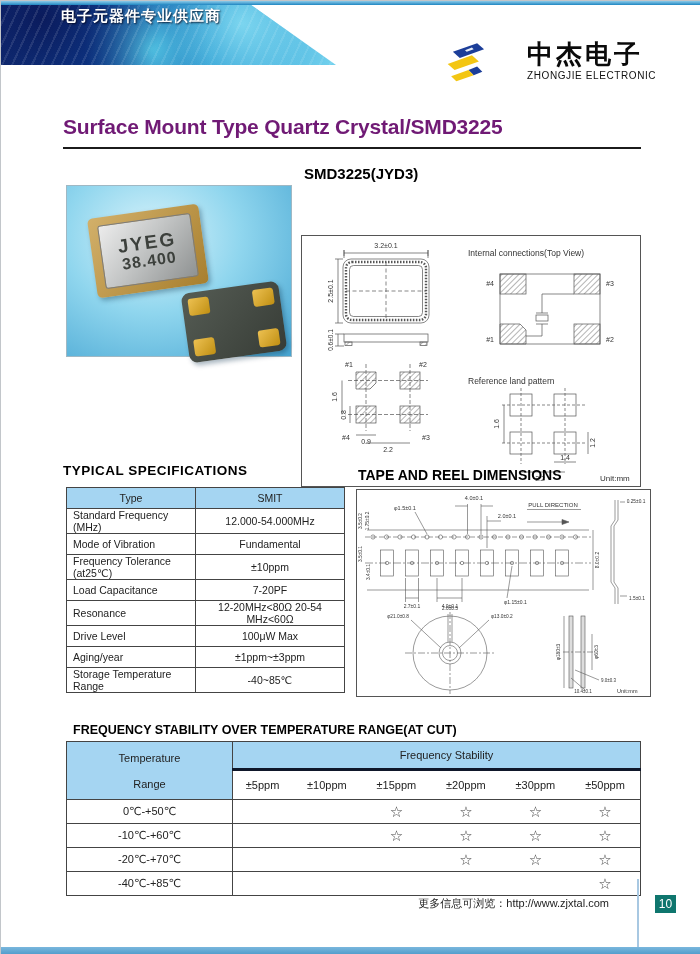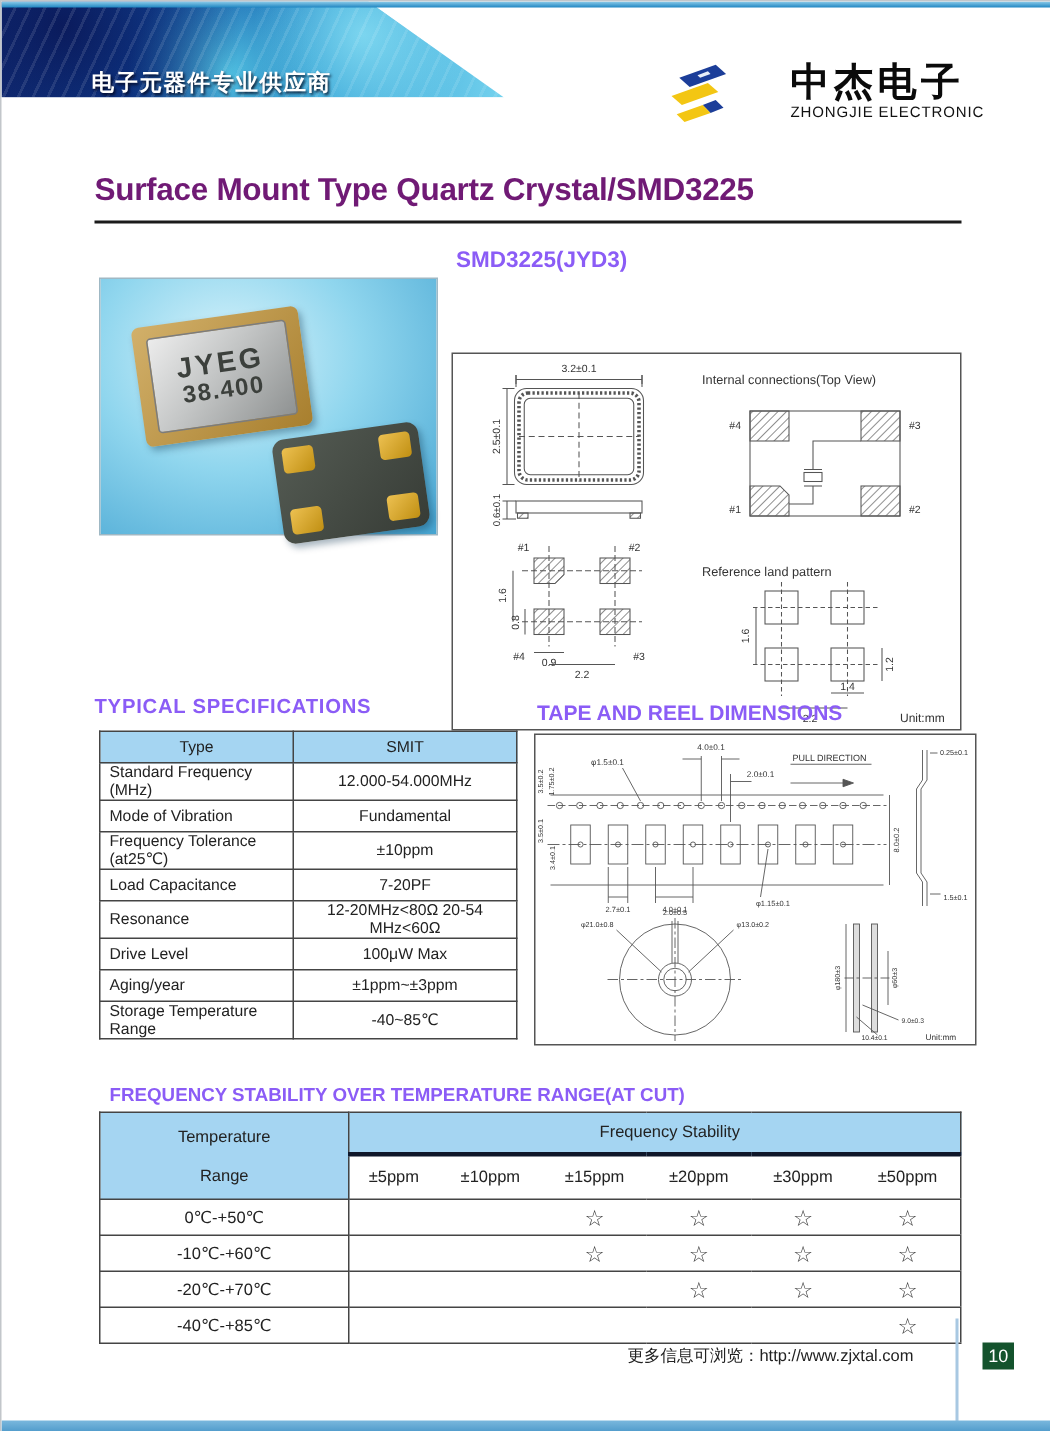--- a/index.html
+++ b/index.html
@@ -9,21 +9,21 @@
   
   #banner{left:0;top:30;width:335px;height:64px;
     clip-path:polygon(0 0,73% 0,100% 100%,0 100%);
     background:
       repeating-linear-gradient(115deg, rgba(255,255,255,.10) 0 2px, rgba(0,0,0,0) 2px 9px),
       radial-gradient(circle at 12% 25%, rgba(10,25,90,.95), rgba(0,0,0,0) 40%),
       radial-gradient(circle at 45% 75%, rgba(90,210,235,.85), rgba(0,0,0,0) 35%),
       radial-gradient(circle at 72% 35%, rgba(140,225,245,.8), rgba(0,0,0,0) 30%),
       radial-gradient(circle at 30% 85%, rgba(10,60,150,.85), rgba(0,0,0,0) 45%),
       linear-gradient(100deg,#122d77 0%,#1a5cab 35%,#2f9ed3 65%,#74d2ee 100%);
-    display:flex;align-items:flex-end;}
+    display:flex;align-items:flex-start;}
   #banner-text{color:#fff;font-weight:bold;font-size:15px;letter-spacing:1px;padding-left:60px;padding-top:6px;
     text-shadow:1px 1px 2px rgba(0,0,20,.85);white-space:nowrap;}
   #header-line{left:0;top:92;width:700px;height:4px;background:linear-gradient(#8ccbe9,#1f86c2);}
   #logo{left:438px;top:40px;display:flex;align-items:flex-start;gap:24px;}
   #logo-mark{width:52px;height:46px;}
   #logo-texts{margin-left:12px;}
   #logo-cn{font-size:26px;font-weight:bold;color:#0a0a0a;letter-spacing:3px;line-height:26px;}
   #logo-en{font-size:10px;color:#111;letter-spacing:.6px;margin-top:3px;}
 
   
@@ -39,21 +39,21 @@
     background:linear-gradient(135deg,#ececec 0%,#c4c6c6 45%,#8f9292 100%);
     display:flex;flex-direction:column;align-items:center;justify-content:center;color:#3c403c;font-weight:bold;}
   #mark1{font-size:19px;letter-spacing:2px;line-height:19px;}
   #mark2{font-size:16px;letter-spacing:1px;line-height:17px;}
   #crystal2{position:absolute;left:118px;top:101px;width:98px;height:70px;transform:rotate(-8deg);
     background:linear-gradient(135deg,#555c54,#373c36);border-radius:8px;box-shadow:2px 3px 5px rgba(0,40,70,.35);}
   .pad{position:absolute;width:21px;height:17px;border-radius:3px;background:linear-gradient(135deg,#edc152,#c08f12);}
   .pad.tl{left:6px;top:6px;} .pad.tr{right:6px;top:6px;} .pad.bl{left:6px;bottom:6px;} .pad.br{right:6px;bottom:6px;}
 
   
-  .sec-title{color:#8b5cf6;font-weight:bold;}
+  .sec-title{color:#000000;font-weight:bold;}
   #drawing-title{left:303px;top:164px;font-size:15px;}
   #spec-title{left:62px;top:462px;font-size:13.5px;letter-spacing:.5px;}
   #tape-title{left:357px;top:466px;font-size:14px;}
   #freq-title{left:72px;top:722px;font-size:12.5px;}
 
   
   #drawing-box{left:300px;top:186px;width:338px;height:250px;border:1px solid #555;background:#fff;margin-top:48px;}
   #tape-box{left:355px;top:488px;width:293px;height:206px;border:1px solid #555;background:#fff;}
   svg text{fill:#333;stroke:none;font-family:"Liberation Sans","DejaVu Sans",sans-serif;}
 
@@ -71,21 +71,21 @@
   #freq-table .temp-cell{width:165px;border:1px solid #444;margin-left:44px;}
   #freq-table .grp{border:1px solid #444;height:26px;padding-left:20px;}
   #freq-table .ppm{border-top:3px solid #0f172a;border-bottom:1px solid #444;height:28px;}
   #freq-table td.range{border:1px solid #444;height:23px;text-align:center;margin-left:44px;}
   #freq-table td.star{border-top:1px solid #444;border-bottom:1px solid #444;text-align:center;font-size:15px;color:#444;}
   #freq-table{border:1px solid #444;}
 
   
   #footer-info{right:92px;top:895px;font-size:11px;color:#222;}
   #footer-vline{left:636px;top:878px;width:2px;height:69px;background:#a8c8e2;}
-  #page-num{left:654px;top:894px;width:21px;height:18px;background:#14532d;color:#fff;font-size:12px;font-weight:normal;
+  #page-num{left:654px;top:894px;width:21px;height:18px;background:#0f766e;color:#fff;font-size:12px;font-weight:normal;
     display:flex;align-items:center;justify-content:center;}
   #bottom-bar{left:0;top:946px;width:700px;height:8px;background:linear-gradient(#7ab7dd,#4e9aca);}
 </style>
 </head>
 <body>
 
 <div id="page">
 
   <div id="banner" class="abs">
     <div id="banner-text">电子元器件专业供应商</div>

